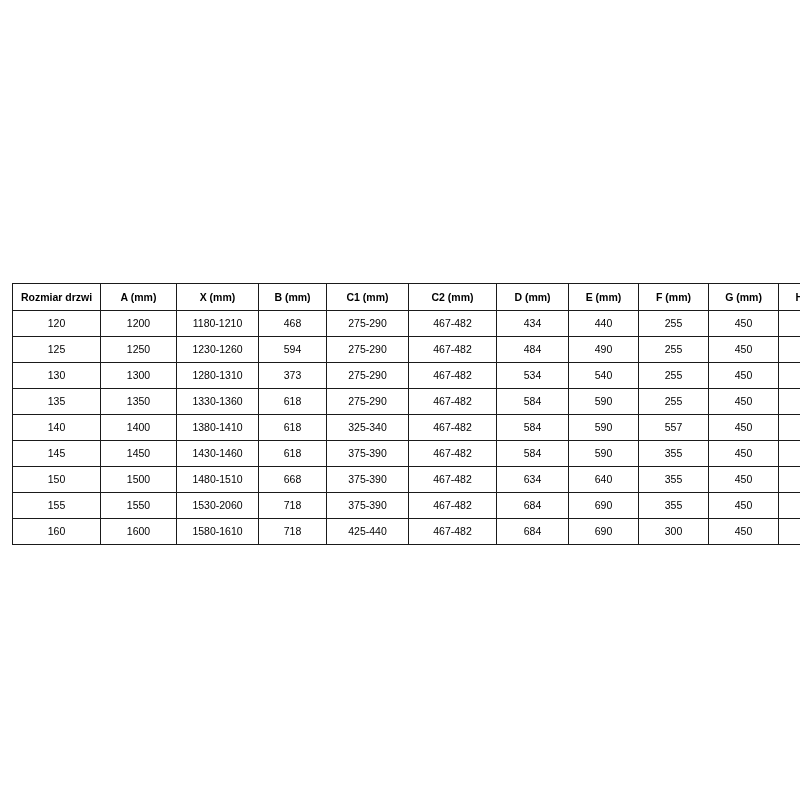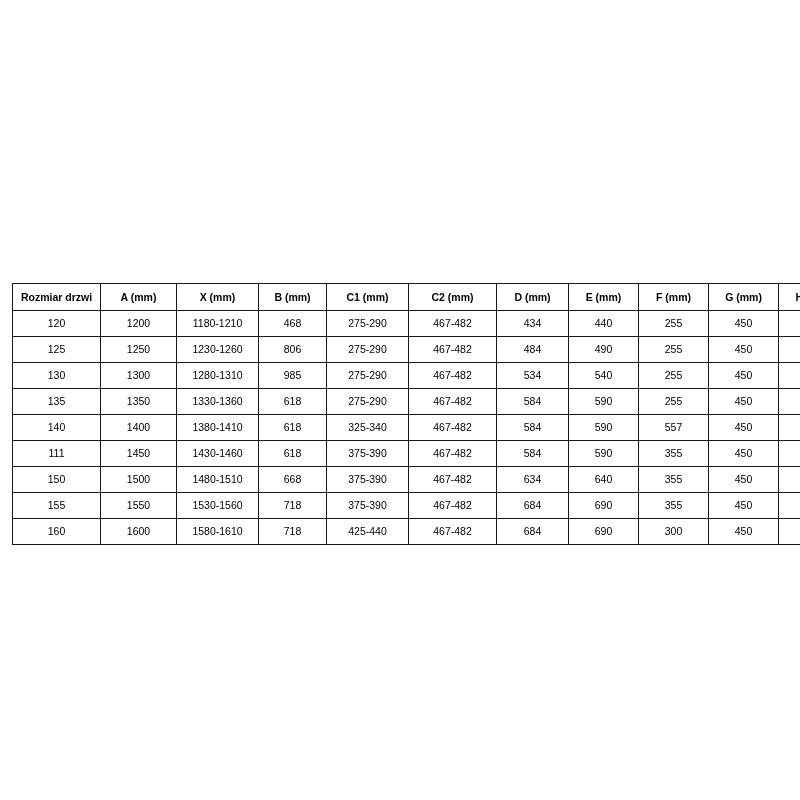--- a/index.html
+++ b/index.html
@@ -113,34 +113,34 @@
           <td>434</td>
           <td>440</td>
           <td>255</td>
           <td>450</td>
           <td>2000</td>
         </tr>
         <tr>
           <td>125</td>
           <td>1250</td>
           <td>1230-1260</td>
-          <td>806</td>
+          <td>594</td>
           <td>275-290</td>
           <td>467-482</td>
           <td>484</td>
           <td>490</td>
           <td>255</td>
           <td>450</td>
           <td>2000</td>
         </tr>
         <tr>
           <td>130</td>
           <td>1300</td>
           <td>1280-1310</td>
-          <td>985</td>
+          <td>373</td>
           <td>275-290</td>
           <td>467-482</td>
           <td>534</td>
           <td>540</td>
           <td>255</td>
           <td>450</td>
           <td>2000</td>
         </tr>
         <tr>
           <td>135</td>
@@ -162,21 +162,21 @@
           <td>618</td>
           <td>325-340</td>
           <td>467-482</td>
           <td>584</td>
           <td>590</td>
           <td>557</td>
           <td>450</td>
           <td>2000</td>
         </tr>
         <tr>
-          <td>111</td>
+          <td>145</td>
           <td>1450</td>
           <td>1430-1460</td>
           <td>618</td>
           <td>375-390</td>
           <td>467-482</td>
           <td>584</td>
           <td>590</td>
           <td>355</td>
           <td>450</td>
           <td>2000</td>
@@ -190,21 +190,21 @@
           <td>467-482</td>
           <td>634</td>
           <td>640</td>
           <td>355</td>
           <td>450</td>
           <td>2000</td>
         </tr>
         <tr>
           <td>155</td>
           <td>1550</td>
-          <td>1530-1560</td>
+          <td>1530-2060</td>
           <td>718</td>
           <td>375-390</td>
           <td>467-482</td>
           <td>684</td>
           <td>690</td>
           <td>355</td>
           <td>450</td>
           <td>2000</td>
         </tr>
         <tr>

